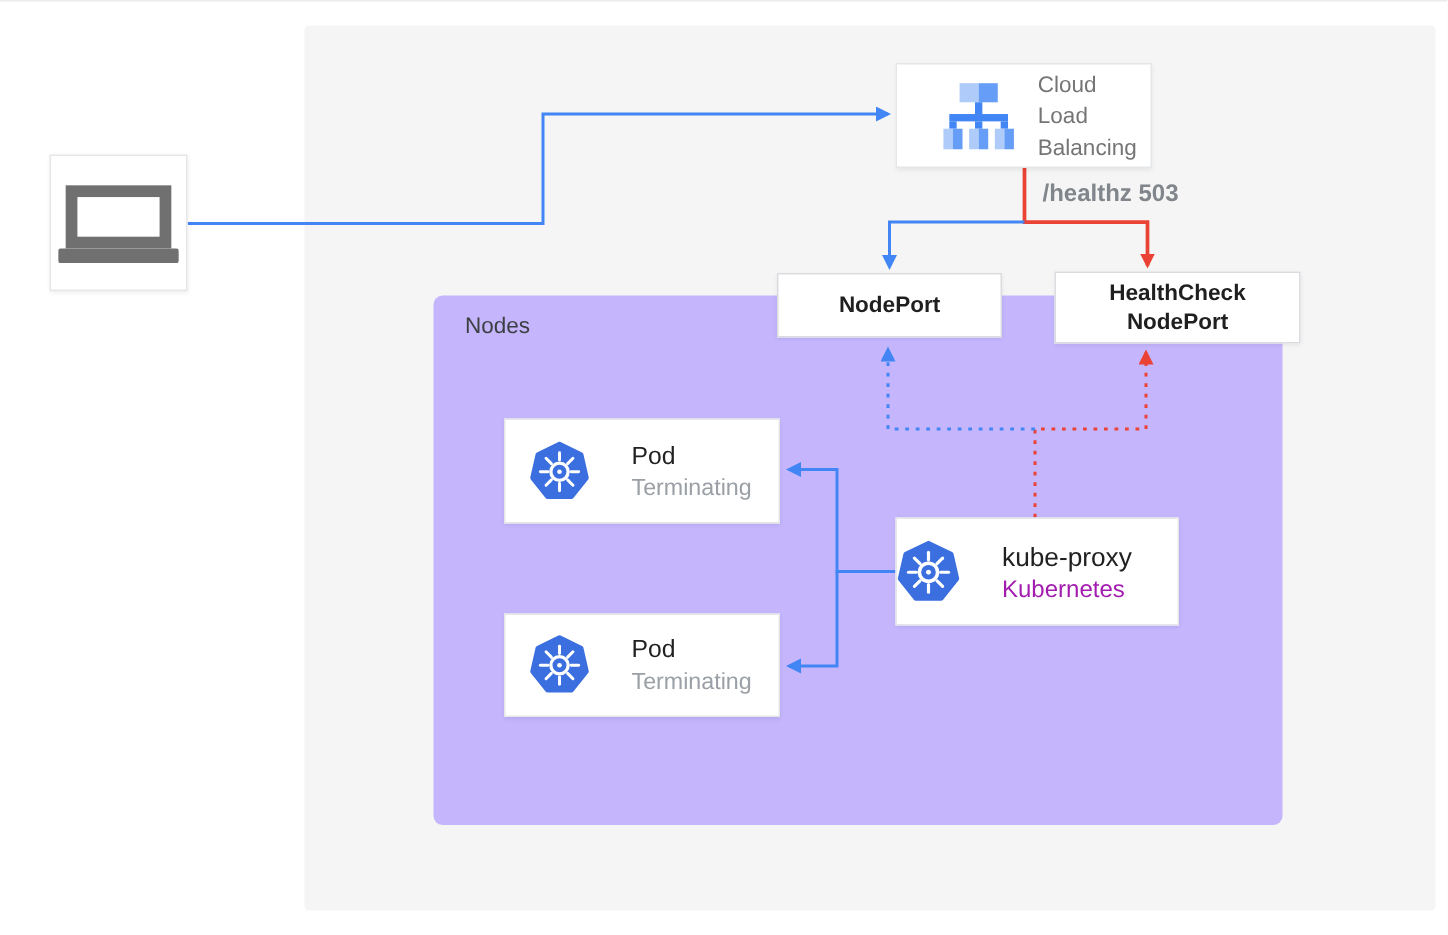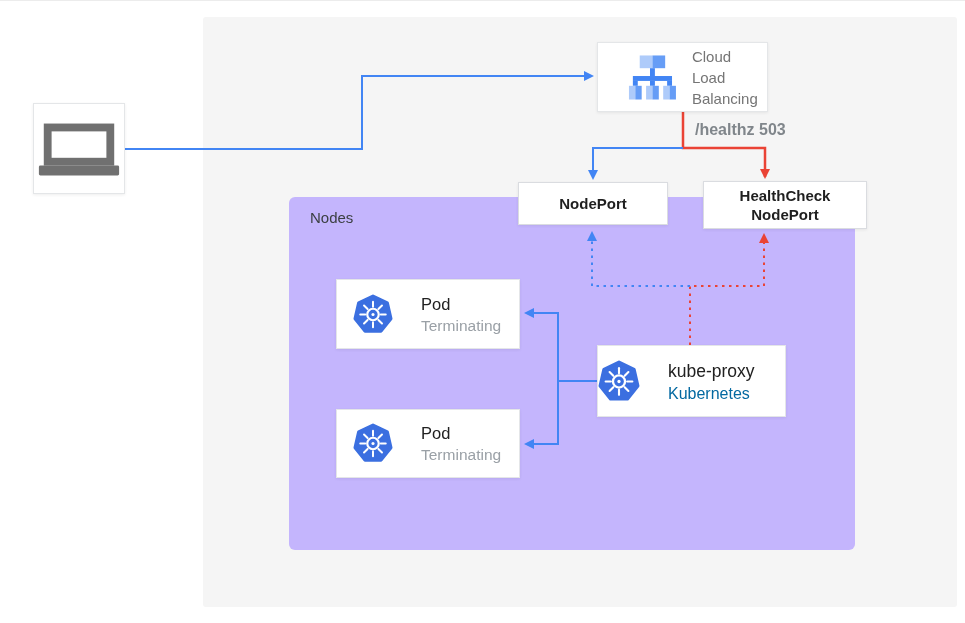--- a/index.html
+++ b/index.html
@@ -15,21 +15,21 @@
   .clb-text{margin-left:14px;font-size:15px;color:#757575;line-height:21px;}
   .laptop-card{left:33px;top:102px;width:92px;height:91px;display:flex;align-items:center;justify-content:center;}
   .pod-card{width:184px;padding-left:16px;}
   .pod1{left:336px;top:278px;height:70px;}
   .pod2{left:336px;top:408px;height:69px;}
   .pod-text{margin-left:28px;}
   .pod-title{font-size:16.5px;color:#212121;line-height:22px;}
   .pod-sub{font-size:15.5px;color:#9aa0a6;line-height:21px;}
   .kproxy-card{left:597px;top:344px;width:189px;height:72px;}
   .kproxy-title{font-size:17.5px;color:#212121;line-height:24px;}
-  .kproxy-sub{font-size:16px;color:#0369a1;line-height:21px;}
+  .kproxy-sub{font-size:16px;color:#a21caf;line-height:21px;}
   .healthz{position:absolute;left:695px;top:120px;font-size:16px;font-weight:bold;color:#80868b;}
   #wires{position:absolute;left:0;top:0;pointer-events:none;}
   .z1{z-index:1}.z5{z-index:5}.z10{z-index:10;position:absolute}
 </style>
 </head>
 <body>
 
 <div id="canvas">
 
   <div class="gray-panel z1"></div>

